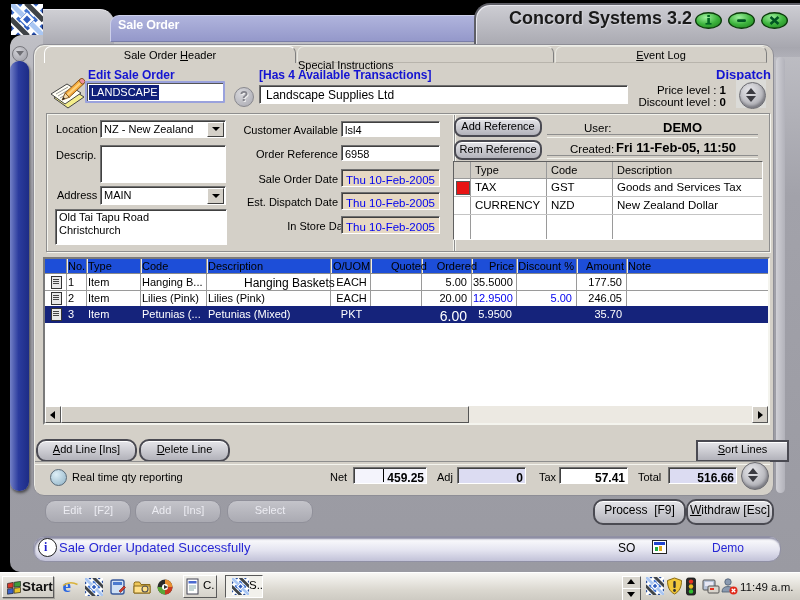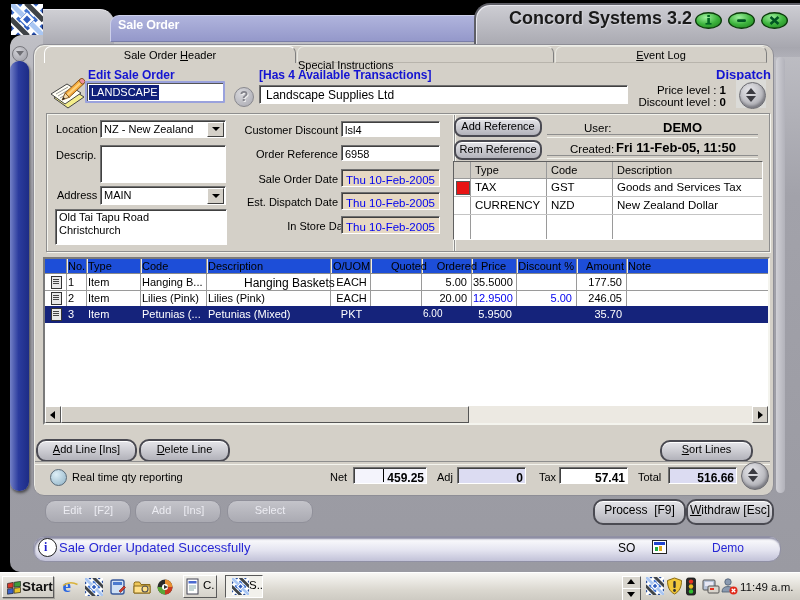--- a/index.html
+++ b/index.html
@@ -139,21 +139,21 @@
 <div class="ab t11" style="left:57px;top:189px">Address</div>
 <div class="ab sunk" style="left:100px;top:186px;width:126px;height:19px;background:#fff;box-sizing:border-box">
 <span style="position:absolute;left:3px;top:2px;font-size:11px">MAIN</span>
 <span style="position:absolute;right:1px;top:1px;width:15px;height:14px;background:#d4d0c8;border:1px solid;border-color:#fff #404040 #404040 #fff"></span>
 <span style="position:absolute;right:5px;top:7px;width:0;height:0;border-left:4px solid transparent;border-right:4px solid transparent;border-top:4px solid #000"></span>
   </div>
 <div class="ab sunk" style="left:55px;top:209px;width:172px;height:36px;background:#fff;box-sizing:border-box">
 <div style="margin:1px 0 0 3px;font-size:11px;line-height:13px">Old Tai Tapu Road<br>Christchurch</div>
   </div>
 
-<div class="ab t11" style="left:228px;top:124px;width:110px;text-align:right">Customer Discount</div>
+<div class="ab t11" style="left:228px;top:124px;width:110px;text-align:right">Customer Available</div>
 <div class="ab sunk" style="left:341px;top:121px;width:99px;height:16px;background:#fff;box-sizing:border-box">
     <span style="position:absolute;left:3px;top:2px;font-size:11px">lsl4</span>
   </div>
 <div class="ab t11" style="left:228px;top:148px;width:110px;text-align:right">Order Reference</div>
 <div class="ab sunk" style="left:341px;top:145px;width:99px;height:16px;background:#fff;box-sizing:border-box">
     <span style="position:absolute;left:3px;top:2px;font-size:11px">6958</span>
   </div>
 <div class="ab t11" style="left:228px;top:173px;width:110px;text-align:right">Sale Order Date</div>
 <div class="ab sunk" style="left:341px;top:169px;width:99px;height:18px;background:#e6d8c3;box-sizing:border-box;text-align:center"><span style="font-size:11.5px;color:#0000f0;line-height:16px">Thu 10-Feb-2005</span></div>
 <div class="ab t11" style="left:228px;top:196px;width:110px;text-align:right">Est. Dispatch Date</div>
@@ -214,21 +214,21 @@
     <i style="position:absolute;left:581px;top:0;width:1px;height:15px;background:#8a8a8a"></i>
     <i style="position:absolute;left:582px;top:0;width:1px;height:15px;background:#f0ede6"></i>
     <i style="position:absolute;left:0;top:14px;width:723px;height:1px;background:#8a8a8a"></i>
     <i style="position:absolute;left:23px;top:1px;font-size:11px;font-style:normal">No.</i>
     <i style="position:absolute;left:43px;top:1px;font-size:11px;font-style:normal">Type</i>
     <i style="position:absolute;left:97px;top:1px;font-size:11px;font-style:normal">Code</i>
     <i style="position:absolute;left:163px;top:1px;font-size:11px;font-style:normal">Description</i>
     <i style="position:absolute;left:288px;top:1px;width:37px;text-align:center;font-size:11px;font-style:normal">O/UOM</i>
     <i style="position:absolute;left:328px;top:1px;width:54px;text-align:right;font-size:11px;font-style:normal">Quoted</i>
     <i style="position:absolute;left:386px;top:1px;width:46px;text-align:right;font-size:11px;font-style:normal">Ordered</i>
-    <i style="position:absolute;left:428px;top:1px;width:41px;text-align:center;font-size:11px;font-style:normal">Price</i>
+    <i style="position:absolute;left:428px;top:1px;width:41px;text-align:right;font-size:11px;font-style:normal">Price</i>
     <i style="position:absolute;left:473px;top:1px;width:56px;text-align:right;font-size:11px;font-style:normal">Discount %</i>
     <i style="position:absolute;left:533px;top:1px;width:46px;text-align:right;font-size:11px;font-style:normal">Amount</i>
     <i style="position:absolute;left:583px;top:1px;font-size:11px;font-style:normal">Note</i>
   </div>
 <div class="ab" id="gridrows" style="left:45px;top:274px;width:723px;height:132px">
     <i style="position:absolute;left:21px;top:0;width:1px;height:48px;background:#9a9a9a"></i>
     <i style="position:absolute;left:41px;top:0;width:1px;height:48px;background:#9a9a9a"></i>
     <i style="position:absolute;left:95px;top:0;width:1px;height:48px;background:#9a9a9a"></i>
     <i style="position:absolute;left:161px;top:0;width:1px;height:48px;background:#9a9a9a"></i>
     <i style="position:absolute;left:285px;top:0;width:1px;height:48px;background:#9a9a9a"></i>
@@ -271,36 +271,36 @@
     <i style="position:absolute;left:6px;top:34px;width:9px;height:11px;background:#e8e8e8;border:1px solid #333">
       <i style="position:absolute;left:1px;top:2px;width:6px;height:1px;background:#444"></i>
       <i style="position:absolute;left:1px;top:4px;width:6px;height:1px;background:#444"></i>
       <i style="position:absolute;left:1px;top:6px;width:6px;height:1px;background:#444"></i>
     </i>
     <i style="position:absolute;top:34px;font-size:11px;font-style:normal;color:#fff;left:23px;">3</i>
     <i style="position:absolute;top:34px;font-size:11px;font-style:normal;color:#fff;left:43px;">Item</i>
     <i style="position:absolute;top:34px;font-size:11px;font-style:normal;color:#fff;left:97px;">Petunias (...</i>
     <i style="position:absolute;top:34px;font-size:11px;font-style:normal;color:#fff;left:163px;">Petunias (Mixed)</i>
     <i style="position:absolute;top:34px;font-size:11px;font-style:normal;color:#fff;left:288px;width:37px;text-align:center;">PKT</i>
-    <i style="position:absolute;top:34px;font-size:10px;font-style:normal;color:#fff;left:378px;width:44px;">6.00</i>
+    <i style="position:absolute;top:34px;font-size:14px;font-style:normal;color:#fff;left:378px;width:44px;text-align:right;">6.00</i>
     <i style="position:absolute;top:34px;font-size:11px;font-style:normal;color:#fff;left:428px;width:39px;text-align:right;">5.9500</i>
     <i style="position:absolute;top:34px;font-size:11px;font-style:normal;color:#fff;left:533px;width:44px;text-align:right;">35.70</i>
   </div>
 
 <div class="ab" style="left:45px;top:406px;width:723px;height:17px;background:#ece9e2">
 <div style="position:absolute;left:0;top:0;width:16px;height:17px;background:#d4d0c8;border:1px solid;border-color:#fff #555 #555 #fff;box-sizing:border-box"></div>
 <div style="position:absolute;left:5px;top:5px;width:0;height:0;border-top:4px solid transparent;border-bottom:4px solid transparent;border-right:5px solid #000"></div>
 <div style="position:absolute;right:0;top:0;width:16px;height:17px;background:#d4d0c8;border:1px solid;border-color:#fff #555 #555 #fff;box-sizing:border-box"></div>
 <div style="position:absolute;right:5px;top:5px;width:0;height:0;border-top:4px solid transparent;border-bottom:4px solid transparent;border-left:5px solid #000"></div>
 <div style="position:absolute;left:16px;top:0;width:408px;height:17px;background:#d4d0c8;border:1px solid;border-color:#fff #555 #555 #fff;box-sizing:border-box"></div>
 </div>
 
 <div class="ab pill" style="left:36px;top:439px;width:97px;height:19px;line-height:16px;border-radius:10px"><u>A</u>dd Line [Ins]</div>
 <div class="ab pill" style="left:139px;top:439px;width:87px;height:19px;line-height:16px;border-radius:10px"><u>D</u>elete Line</div>
-<div class="ab pill" style="left:660px;top:440px;width:89px;height:18px;line-height:15px;border-radius:10px"><u>S</u>ort Lines</div>
+<div class="ab pill" style="left:696px;top:440px;width:89px;height:18px;line-height:15px;border-radius:0"><u>S</u>ort Lines</div>
 <div class="ab" style="left:35px;top:461px;width:735px;height:2px;border-top:1px solid #8e8e8e;border-bottom:1px solid #f4f4ee"></div>
 
 <div class="ab" style="left:50px;top:469px;width:15px;height:15px;border-radius:50%;background:radial-gradient(circle at 35% 30%,#ddeef6,#8fb2c6);border:1px solid #5a6a78"></div>
 <div class="ab t11" style="left:72px;top:471px">Real time qty reporting</div>
 <div class="ab t11" style="left:330px;top:471px">Net</div>
 <div class="ab sunk" style="left:353px;top:467px;width:74px;height:17px;background:#f4f4fc;box-sizing:border-box;text-align:right"><span style="font-size:12px;font-weight:bold;line-height:15px;padding-right:2px">459.25</span><span style="position:absolute;left:29px;top:1px;width:1px;height:13px;background:#000"></span></div>
 <div class="ab t11" style="left:437px;top:471px">Adj</div>
 <div class="ab sunk" style="left:457px;top:467px;width:69px;height:17px;background:#dcdcf2;box-sizing:border-box;text-align:right"><span style="font-size:12px;font-weight:bold;line-height:15px;padding-right:2px">0</span></div>
 <div class="ab t11" style="left:539px;top:471px">Tax</div>
 <div class="ab sunk" style="left:559px;top:467px;width:69px;height:17px;background:#fff;box-sizing:border-box;text-align:right"><span style="font-size:12px;font-weight:bold;line-height:15px;padding-right:2px">57.41</span></div>

